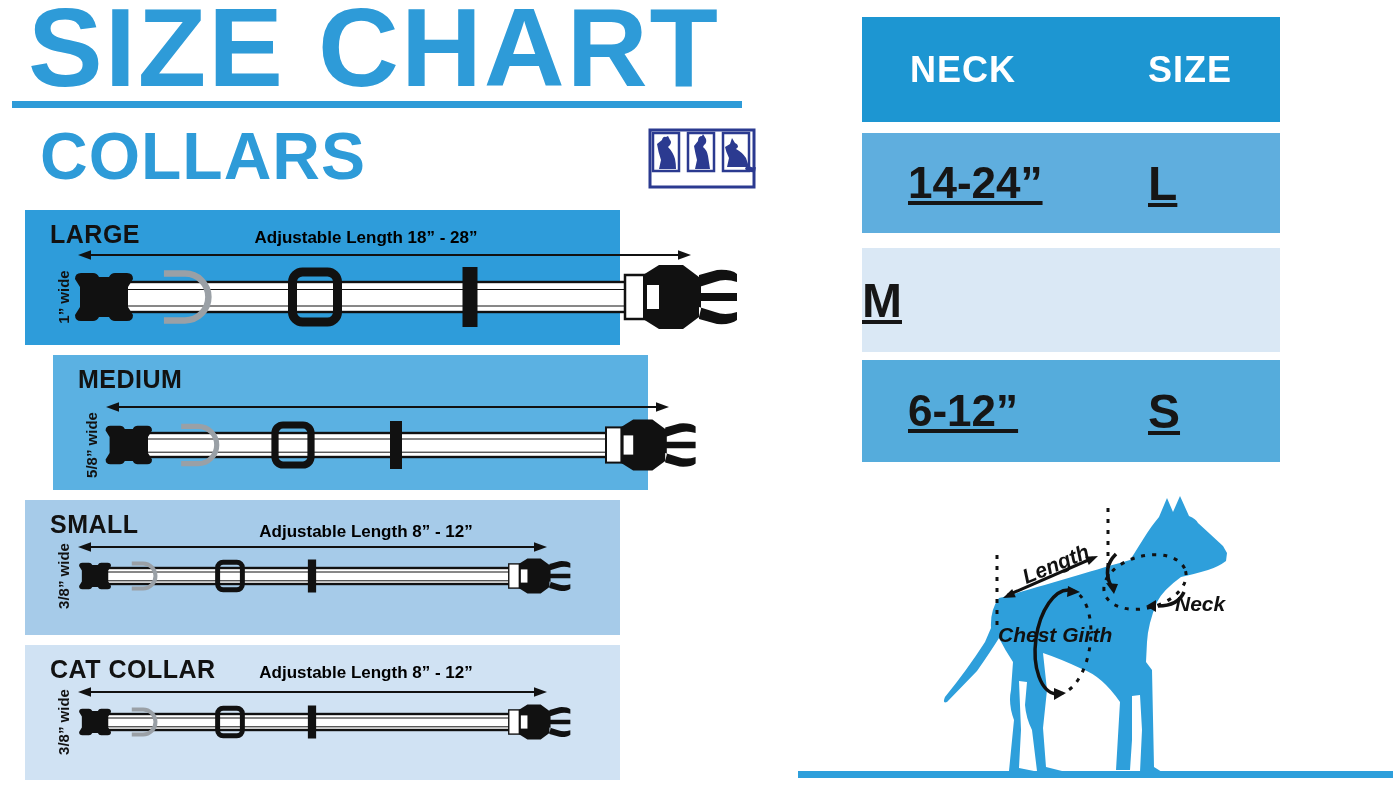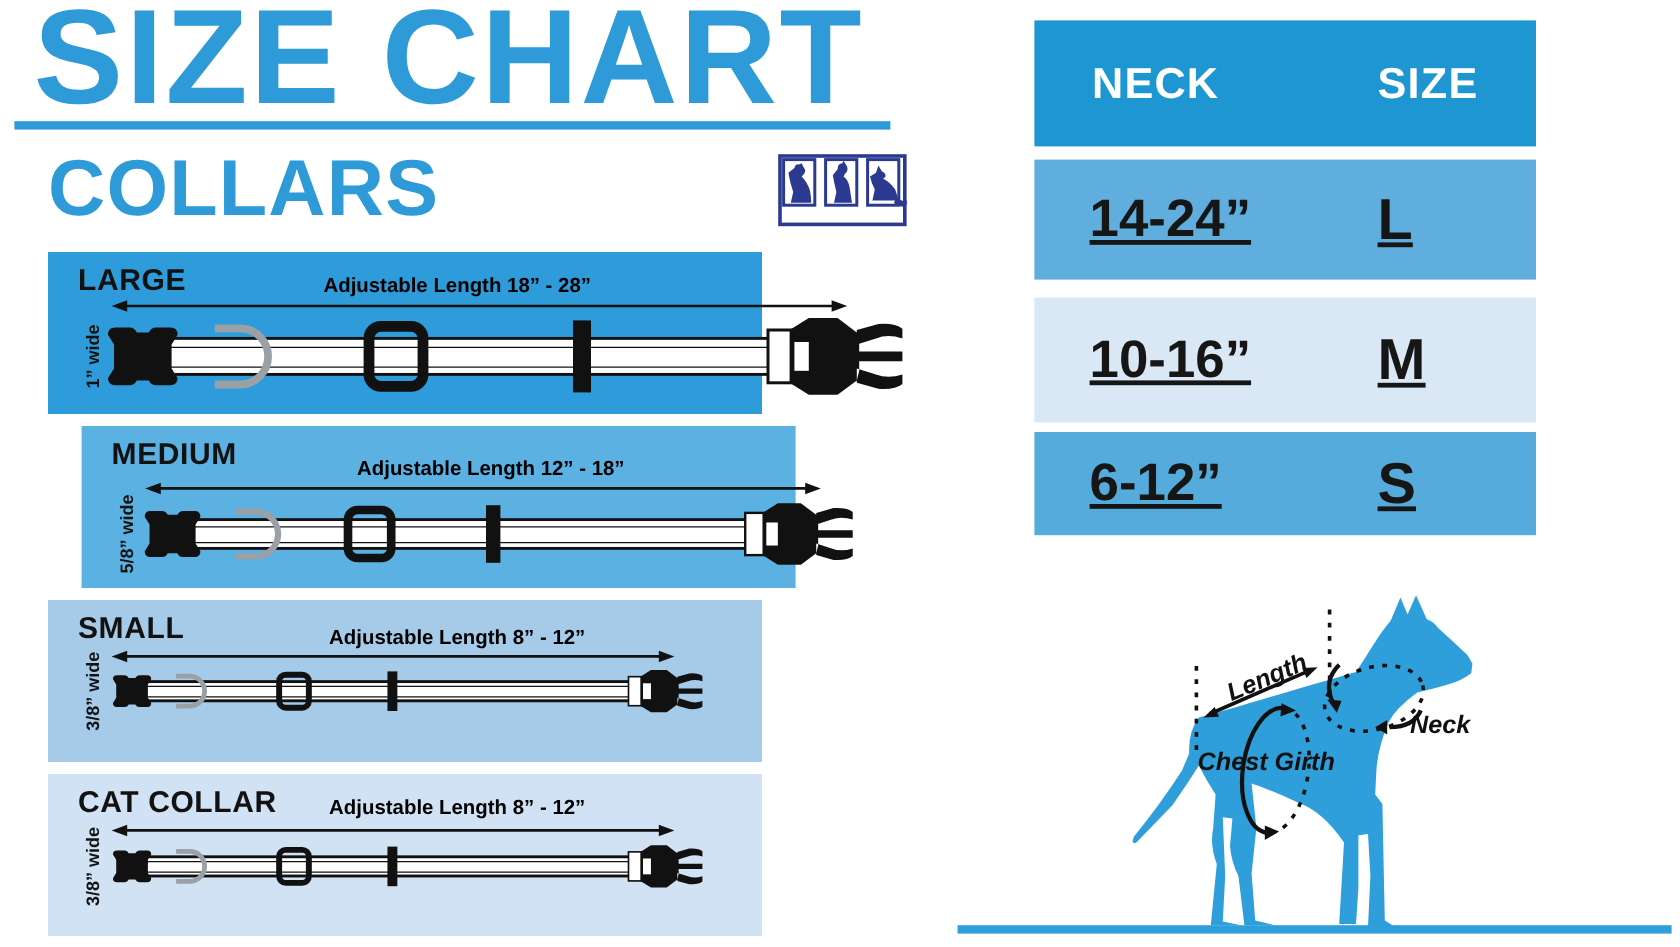--- a/index.html
+++ b/index.html
@@ -8,21 +8,21 @@
   
   .title{position:absolute;left:28px;top:-8px;font-size:112px;font-weight:700;
          color:var(--brand);letter-spacing:2px;line-height:1;white-space:nowrap;}
   .underline{position:absolute;left:12px;top:101px;width:730px;height:7px;background:var(--brand);}
   .subtitle{position:absolute;left:40px;top:118px;font-size:66px;font-weight:700;
             color:var(--brand);letter-spacing:1px;}
   .logo{position:absolute;left:648px;top:126px;width:110px;height:66px;}
   .logo rect{fill:#fff;stroke:var(--navy);}
   .logo path{fill:var(--navy);}
   
-  .band{position:absolute;left:40px;width:595px;height:135px;}
+  .band{position:absolute;left:25px;width:595px;height:135px;}
   .band.b0{top:210px;background:var(--band0);}
   .band.b1{top:355px;background:var(--band1);margin-left:28px;}
   .band.b2{top:500px;background:var(--band2);}
   .band.b3{top:645px;background:var(--band3);}
   .band-label{position:absolute;left:25px;top:10px;font-size:25px;font-weight:700;
               color:#121212;letter-spacing:.5px;}
   .len-label{position:absolute;left:341px;transform:translateX(-50%);
              font-size:17px;font-weight:700;color:#000000;white-space:nowrap;}
   .b0 .len-label{top:18px;} .b1 .len-label{top:26px;}
   .b2 .len-label{top:22px;} .b3 .len-label{top:18px;}
@@ -34,21 +34,21 @@
   
   .thead{position:absolute;left:862px;top:17px;width:418px;height:105px;
          background:var(--thead);display:flex;align-items:center;color:#fff;
          font-size:36px;font-weight:700;letter-spacing:1px;}
   .thead .c1{margin-left:48px;width:238px;}
   .trow{position:absolute;left:862px;width:418px;display:flex;align-items:center;color:#161616;text-decoration:underline;}
   .trow .neck{margin-left:46px;width:240px;font-size:44px;font-weight:700;}
   .trow .size{font-size:48px;font-weight:700;}
   .trow.r0{top:133px;height:100px;background:var(--row0);}
   .trow.r1{top:248px;height:104px;background:var(--row1);}
-  .trow.r2{top:360px;height:86px;background:var(--row2);}
+  .trow.r2{top:360px;height:102px;background:var(--row2);}
   
   .dogfig{position:absolute;left:780px;top:490px;width:620px;height:300px;}
   .fill-dog{fill:var(--dog);}
   .ground{fill:var(--dog);}
   .dlab{font-family:"Liberation Sans",sans-serif;font-style:italic;font-weight:700;
         font-size:21px;fill:#111;}
   .meas{stroke:#111;fill:none;}
   .dash{stroke-dasharray:4 7;stroke-width:3;}
 </style>
 </head>
@@ -104,21 +104,20 @@
       <path d="M 128.152,71.28 L 145,71.28 A 18.72 18.72 0 0 1 145,108.72 L 128.152,108.72" fill="none" stroke="#9aa0a6" stroke-width="5.2"></path>
       <rect x="222" y="70" width="36" height="40" rx="8" fill="none" stroke="#111" stroke-width="7.2"></rect>
       <rect x="337" y="66" width="12" height="48" fill="#111"></rect>
       <g transform="translate(553,61.2) scale(0.8)">
         <rect x="0" y="14" width="20" height="44" fill="#fff" stroke="#111" stroke-width="2.5"></rect>
         <path d="M18,14 L34,4 L58,4 L74,16 L76,24 L76,48 L74,56 L58,68 L34,68 L18,58 Z M74,14 L92,9 Q106,8 112,13 L112,21 Q100,17 90,21 L74,26 Z M76,32 L112,32 L112,40 L76,40 Z M74,58 L92,63 Q106,64 112,59 L112,51 Q100,55 90,51 L74,46 Z" fill="#111"></path>
         <rect x="22" y="24" width="12" height="24" fill="#fff"></rect>
       </g>
     </svg>
   <div class="band-label">MEDIUM</div>
-  <div class="len-label">Adjustable Length 12” - 18”</div>
   <div class="wlabel">5/8” wide</div>
 </section>
 
 <section class="band b2">
   <svg class="collar" viewBox="0 0 725 135">
       <line x1="63" y1="47" x2="512" y2="47" stroke="#111" stroke-width="2.2"></line>
       <polygon points="53,47 66,42.2 66,51.8" fill="#111"></polygon>
       <polygon points="522,47 509,42.2 509,51.8" fill="#111"></polygon>
       <rect x="60.7" y="68" width="445.6" height="16" fill="#fff" stroke="#111" stroke-width="2.4"></rect>
       <line x1="60.7" y1="72" x2="506.3" y2="72" stroke="#111" stroke-width="1"></line>
@@ -163,21 +162,20 @@
 
 <div class="thead">
   <span class="c1">NECK</span>
   <span class="c2">SIZE</span>
 </div>
 <div class="trow r0">
   <span class="neck">14-24”</span>
   <span class="size">L</span>
 </div>
 <div class="trow r1">
-  <span class="neck">10-16”</span>
   <span class="size">M</span>
 </div>
 <div class="trow r2">
   <span class="neck">6-12”</span>
   <span class="size">S</span>
 </div>
 
 <svg class="dogfig" viewBox="0 0 620 300">
 
   <path class="fill-dog" d="

